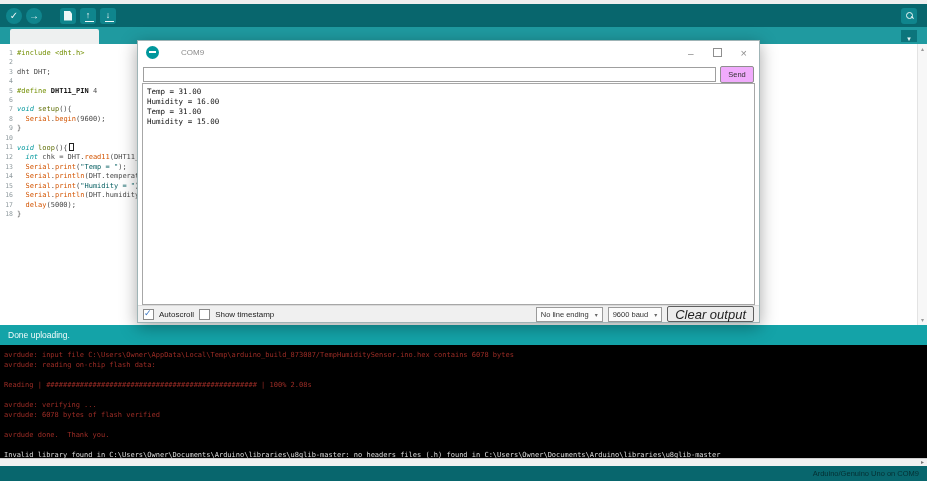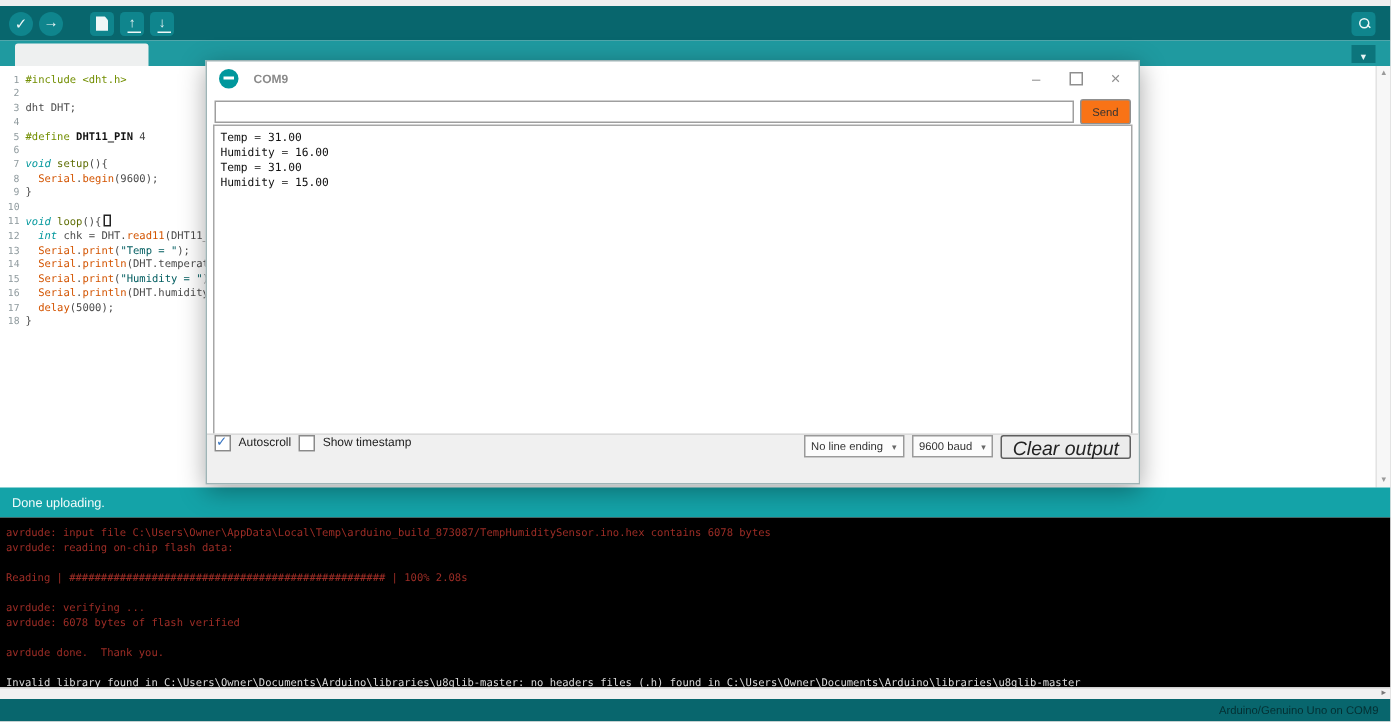--- a/index.html
+++ b/index.html
@@ -50,30 +50,30 @@
   .vscroll{position:absolute;right:0;top:44px;width:10px;height:281px;background:#f7f7f7;border-left:1px solid #e3e3e3;box-sizing:border-box;}
   .vscroll .up,.vscroll .down{position:absolute;left:0;width:100%;text-align:center;color:#9a9a9a;font-size:6px;line-height:8px;cursor:pointer;}
   .vscroll .up{top:1px;}
   .vscroll .down{bottom:1px;}
 
   
   .serial-window{position:absolute;left:137px;top:40px;width:623px;height:283px;background:#fff;border:1px solid #9fb4b6;box-shadow:0 4px 16px rgba(0,0,0,0.35);z-index:5;box-sizing:border-box;}
   .sw-title{height:22px;display:flex;align-items:center;padding:0 8px;}
   .sw-icon{width:13px;height:13px;border-radius:50%;background:#00979c;position:relative;flex:none;}
   .sw-icon::after{content:"";position:absolute;left:3px;top:5.5px;width:7px;height:2px;background:#fff;}
-  .sw-name{margin-left:10px;color:#8a8a8a;font-size:8px;font-weight:bold;}
+  .sw-name{margin-left:22px;color:#8a8a8a;font-size:8px;}
   .sw-controls{margin-left:auto;display:flex;align-items:center;gap:19px;color:#8f8f8f;padding-right:4px;}
   .i-min::before{content:"–";font-size:10px;}
   .i-max{width:7px;height:7px;border:1px solid #8f8f8f;}
   .i-close::before{content:"×";font-size:11px;}
   .sw-inputrow{display:flex;align-items:center;padding:3px 5px;gap:4px;}
   .sw-input{flex:1;height:13px;border:1px solid #9f9f9f;background:#fff;font-size:8px;padding:0 3px;font-family:"Liberation Sans",sans-serif;}
-  .sw-send{width:32px;height:15px;background:#f97316;border:1px solid #8f8f8f;font-size:7.5px;color:#333;display:flex;align-items:center;justify-content:center;border-radius:2px;flex:none;cursor:pointer;}
+  .sw-send{width:32px;height:15px;background:#f0abfc;border:1px solid #8f8f8f;font-size:7.5px;color:#333;display:flex;align-items:center;justify-content:center;border-radius:2px;flex:none;cursor:pointer;}
   .sw-output{position:absolute;left:4px;right:4px;top:42px;bottom:17px;border:1px solid #a7a7a7;background:#fff;font-family:"DejaVu Sans Mono",monospace;font-size:7.5px;line-height:10px;padding:3px 4px;color:#111;white-space:pre;overflow:hidden;}
-  .sw-bottom{position:absolute;left:0;right:0;bottom:0;height:33px;background:#f0f0f0;border-top:1px solid #dadada;display:flex;padding:0 5px;gap:5px;font-size:8px;color:#222;box-sizing:border-box;}
+  .sw-bottom{position:absolute;left:0;right:0;bottom:0;height:17px;background:#f0f0f0;border-top:1px solid #dadada;display:flex;align-items:center;padding:0 5px;gap:5px;font-size:8px;color:#222;box-sizing:border-box;}
   .cb{width:9px;height:9px;border:1px solid #8a8a8a;background:#fff;position:relative;flex:none;cursor:pointer;}
   .cb.checked::after{content:"✓";position:absolute;left:0;top:-2px;font-size:9px;color:#3a76c2;}
   .cb-label{font-size:8px;color:#222;}
   .spacer{flex:1;}
   .sel{height:13px;border:1px solid #9a9a9a;background:#fcfcfc;display:flex;align-items:center;gap:6px;padding:0 4px;font-size:7.5px;color:#333;cursor:pointer;}
   .i-sel-arrow::before{content:"▾";font-size:6px;color:#666;}
   .sw-clear{height:14px;border:1px solid #5f5f5f;background:#ececec;display:flex;align-items:center;padding:0 7px;font-size:13px;color:#222;border-radius:2px;cursor:pointer;font-style:italic;}
 
   
   .done-bar{position:absolute;left:0;top:325px;width:100%;height:20px;background:#14a3a8;color:#f2fbfb;font-size:8.5px;display:flex;align-items:center;padding-left:8px;box-sizing:border-box;}

